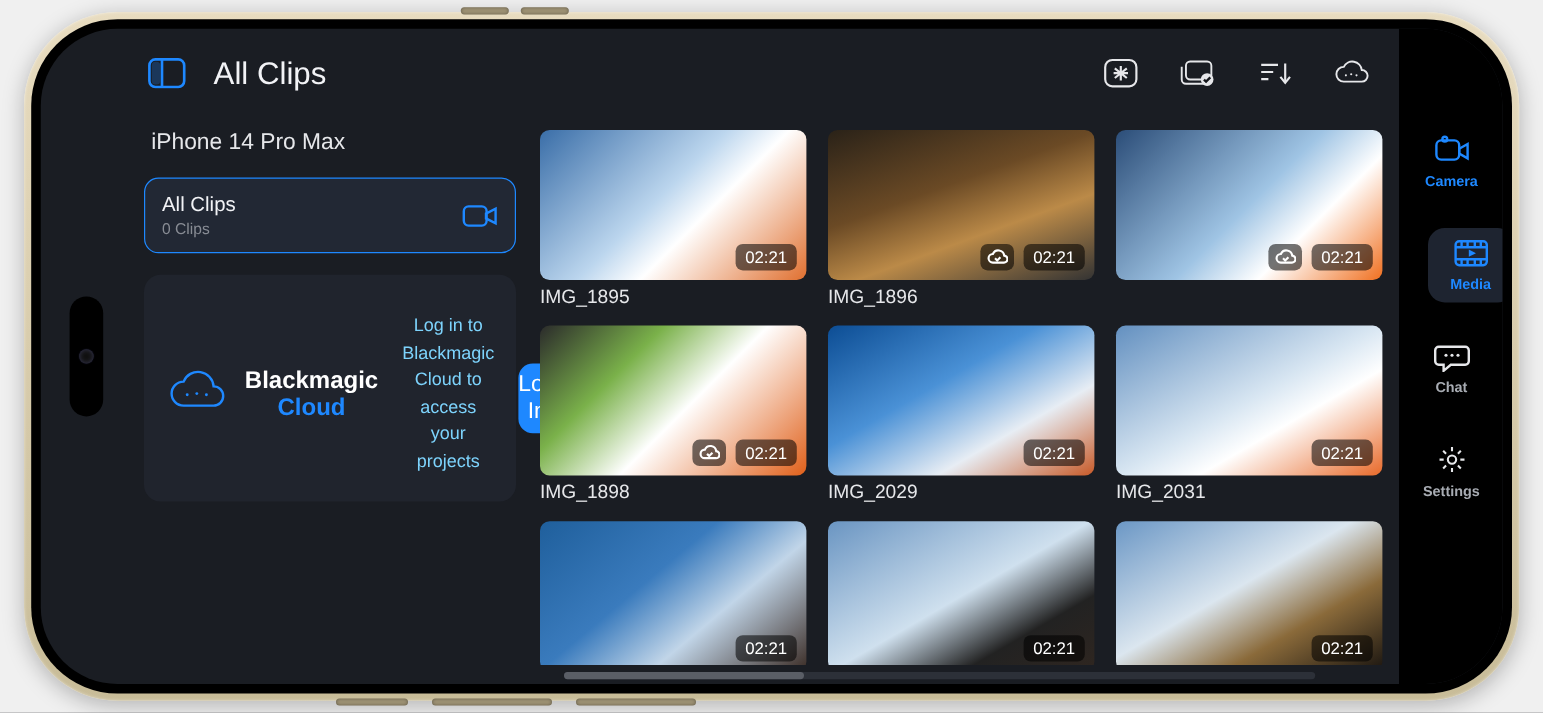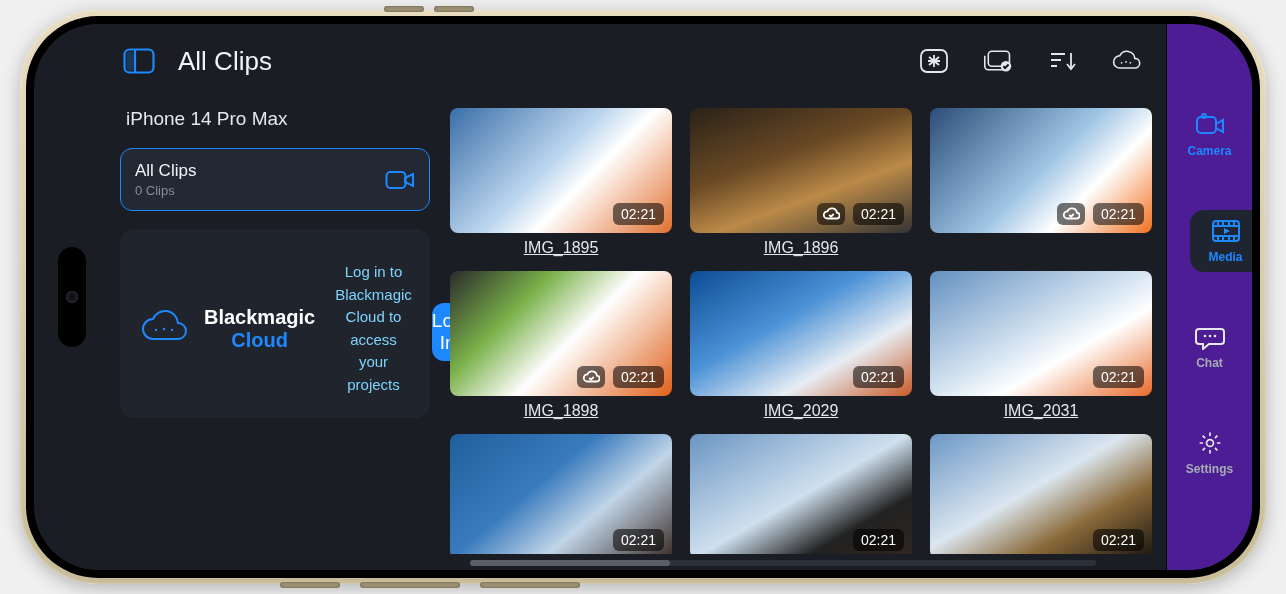--- a/index.html
+++ b/index.html
@@ -40,26 +40,26 @@
     display:flex; align-items:center; justify-content:center;
   }
   .island .dot {
     width:12px; height:12px; border-radius:50%; background:#111;
     box-shadow:inset 0 0 4px rgba(80,80,120,.6), 0 0 1px rgba(100,100,180,.4);
   }
 
   
   .nav-rail {
     width:86px; flex:0 0 86px;
-    background:#4c1d95;
+    background:#000000;
     border-left:1px solid #000;
     display:flex; flex-direction:column;
     align-items:center;
     padding-top:80px;
-    gap:44px;
+    gap:24px;
   }
   .nav-item { display:flex; flex-direction:column; align-items:center; gap:6px; cursor:pointer; width:72px; padding:8px 0; border-radius:14px;}
   .nav-item svg { width:30px; height:26px; }
   .nav-item span { font-size:12px; color:#a8acb3; font-weight:600;}
   .nav-item.active { background:#1e2430;margin-left:32px;}
   .nav-item.blue svg { stroke:#1e88ff; }
   .nav-item.blue span { color:#1e88ff; }
   .nav-item.active svg { stroke:#1e88ff;}
   .nav-item.active span { color:#1e88ff;}
 
@@ -175,21 +175,21 @@
     background:rgba(0,0,0,0.55);
     border-radius:6px;
     display:flex; align-items:center; justify-content:center;
   }
   .cloud-badge svg{ width:18px; height:14px; stroke:#fff; fill:none; stroke-width:2;}
   .dur{
     background:rgba(0,0,0,0.55);
     color:#fff; font-size:14px; font-weight:500;
     padding:3px 8px; border-radius:6px;
   }
-  .clip-name{ text-align:center; font-size:16px; color:#e6e7ea;text-decoration:underline;}
+  .clip-name{ text-align:left; font-size:16px; color:#e6e7ea;}
 
   .hscroll-track{
     height:6px; margin:6px 60px 4px 20px;
     background:#2c3038; border-radius:3px;
     position:relative;
   }
   .hscroll-thumb{
     position:absolute; left:0; top:0; height:100%;
     width:200px; background:#5a5e66; border-radius:3px;
   }

